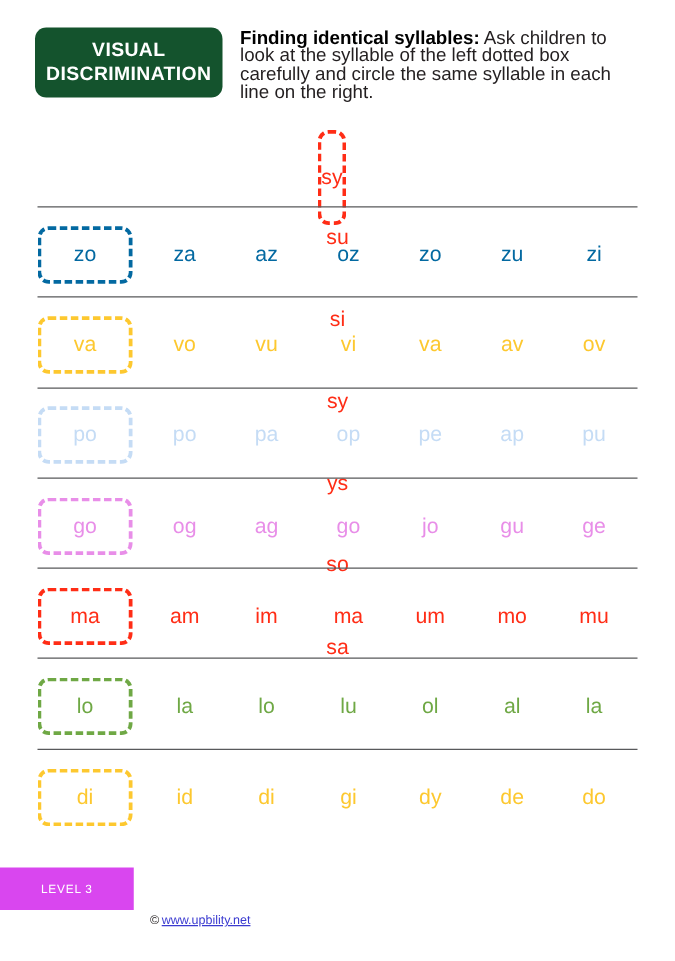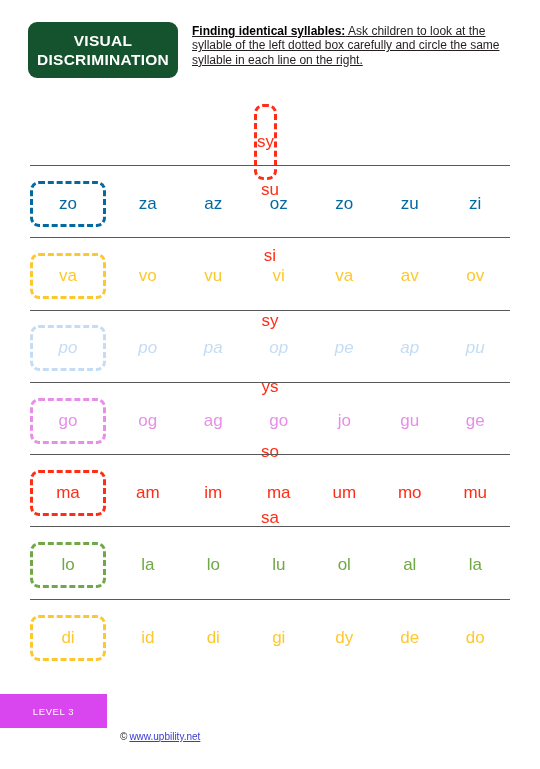--- a/index.html
+++ b/index.html
@@ -44,25 +44,24 @@
     line-height: 19px;
     letter-spacing: 0.3px;
     text-align: center;
     white-space: nowrap;
   }
   .instructions {
     position: absolute;
     left: 192px;
     top: 2px;
     width: 322px;
-    font-size: 12px;
+    font-size: 15px;
     line-height: 14.4px;
     color: #231f20;
     text-align: left;
-    text-decoration: underline;
   }
   .instructions .lead {
     font-weight: bold;
     color: #000000;
   }
 
   
   .rows {
     position: absolute;
     left: 0;
@@ -203,21 +202,21 @@
         <div class="cell">vo</div>
         <div class="cell">vu</div>
         <div class="cell">vi</div>
         <div class="cell">va</div>
         <div class="cell">av</div>
         <div class="cell">ov</div>
       </div>
       <div class="row-line"></div>
     </div>
     <div class="row">
-      <div class="row-inner" style="color: rgb(197, 220, 245); font-style: italic;">
+      <div class="row-inner" style="color: rgb(197, 220, 245);">
         <div class="cell prompt">po</div>
         <div class="cell">po</div>
         <div class="cell">pa</div>
         <div class="cell">op</div>
         <div class="cell">pe</div>
         <div class="cell">ap</div>
         <div class="cell">pu</div>
       </div>
       <div class="row-line"></div>
     </div>

